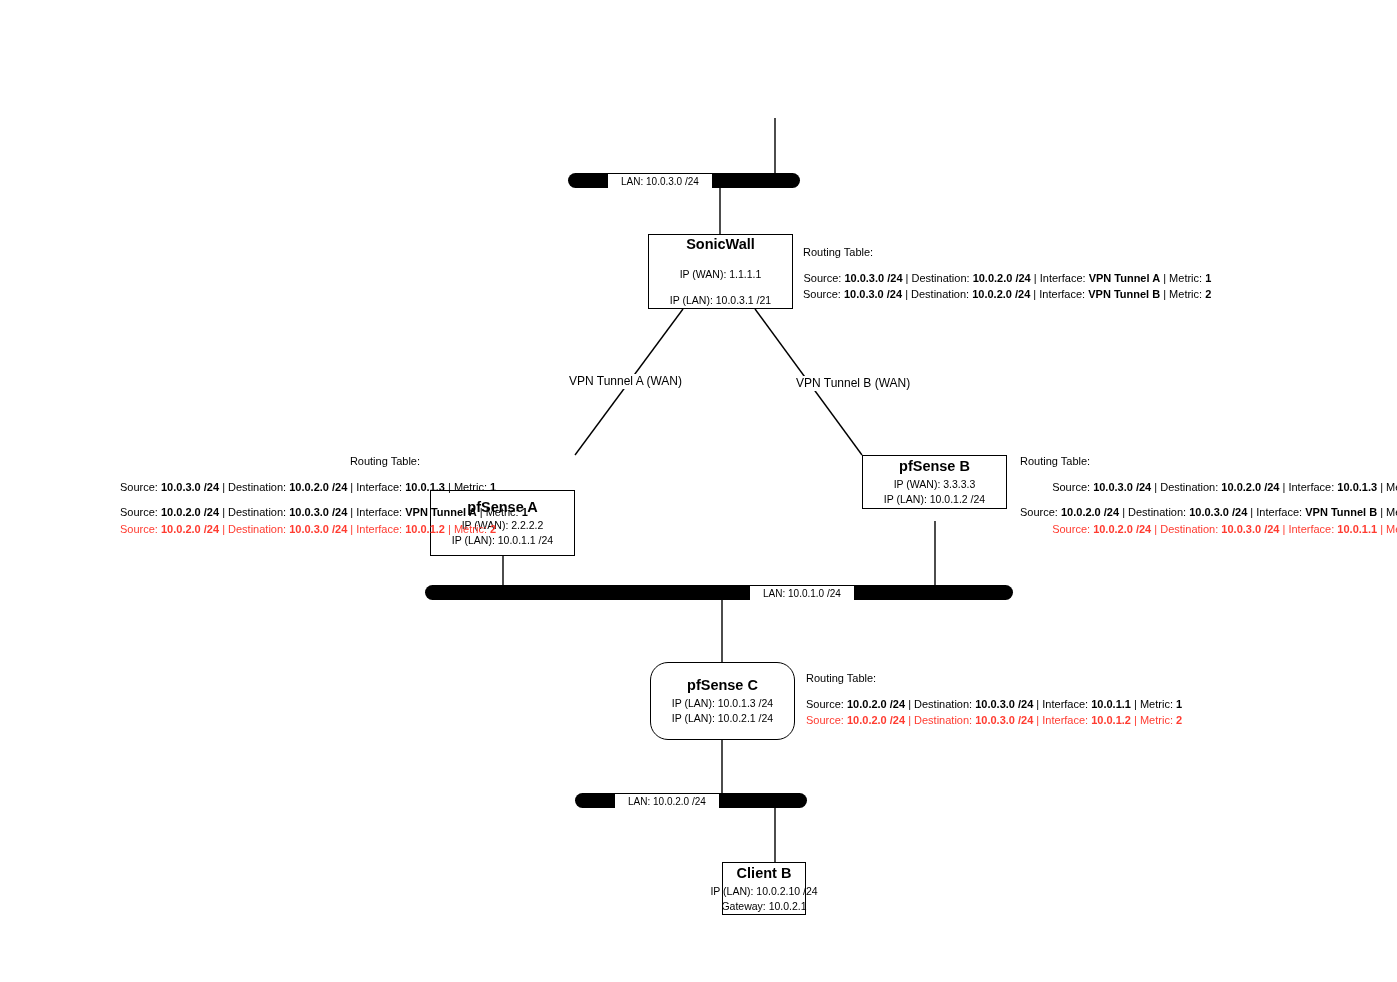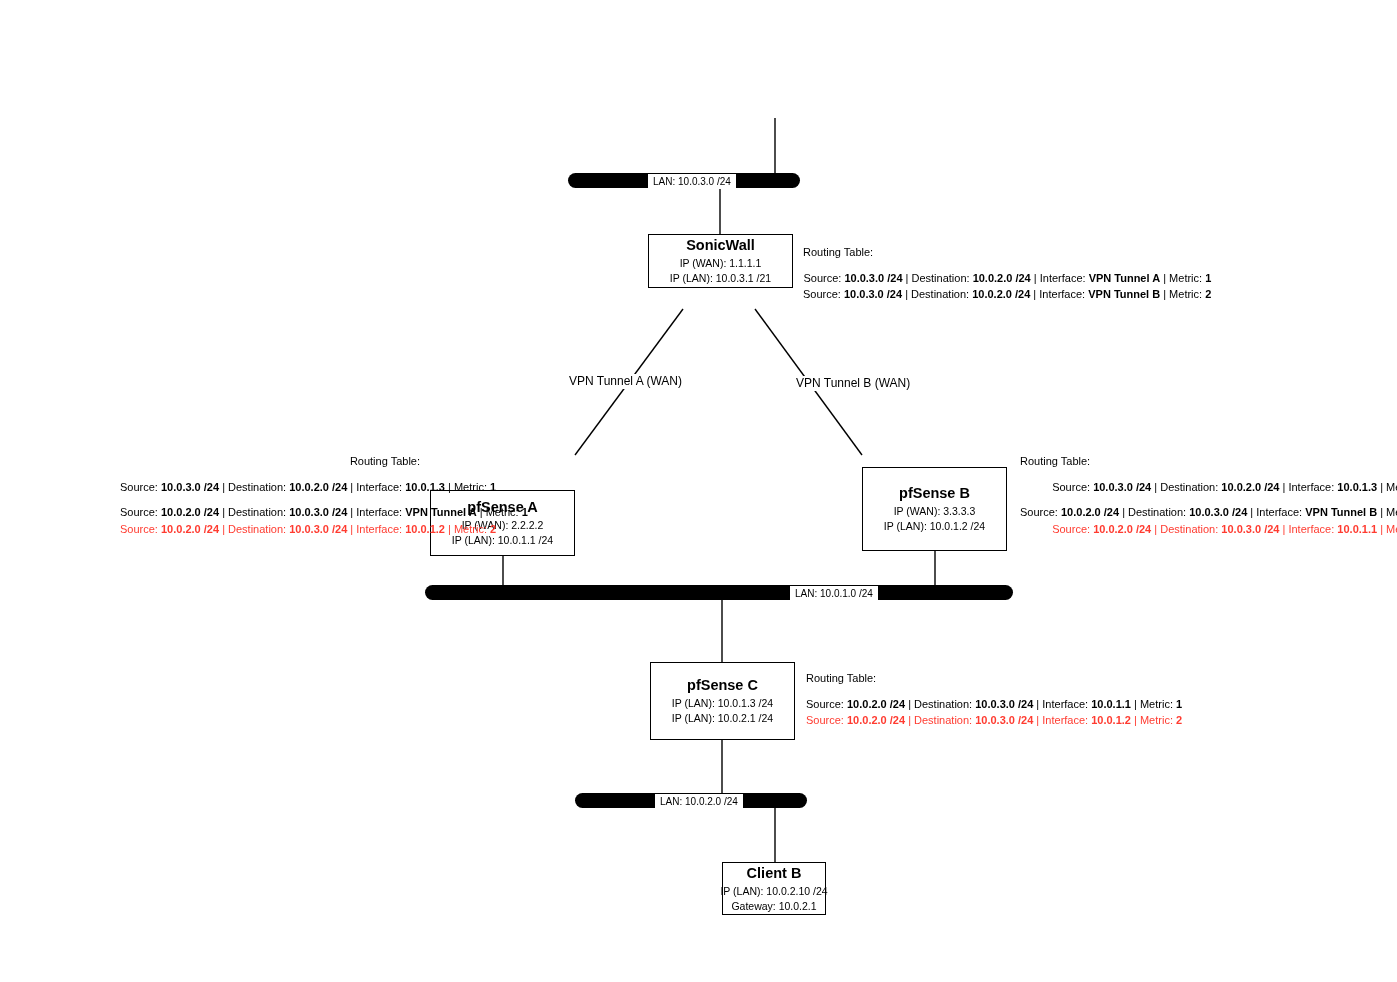--- a/index.html
+++ b/index.html
@@ -54,24 +54,23 @@
     background: #000000;
     border-radius: 10px;
     height: 15px;
     z-index: 3;
   }
   .lanlabel {
     position: absolute;
     background: #ffffff;
     font-size: 10px;
     line-height: 13px;
-    padding: 1px 5px;
+    padding: 1px 13px;
     white-space: nowrap;
     z-index: 4;
-    margin-left: 40px;
   }
   .tunlabel {
     position: absolute;
     background: #ffffff;
     font-size: 12px;
     line-height: 13px;
     white-space: nowrap;
     padding: 1px 3px;
     z-index: 6;
   }
@@ -112,45 +111,45 @@
     <line x1="935" y1="521" x2="935" y2="592" stroke="#000" stroke-width="1.4"></line>
 
     <line x1="722" y1="592" x2="722" y2="662" stroke="#000" stroke-width="1.4"></line>
 
     <line x1="722" y1="740" x2="722" y2="800" stroke="#000" stroke-width="1.4"></line>
 
     <line x1="775" y1="800" x2="775" y2="862" stroke="#000" stroke-width="1.4"></line>
   </svg>
 
 
-  <div class="node" style="left:648px; top:234px; width:145px; height:54px;">
+  <div class="node" style="left:648px; top:234px; width:145px; height:75px;justify-content:space-between;">
     <div class="title">SonicWall</div>
     <div class="line">IP (WAN): 1.1.1.1</div>
     <div class="line">IP (LAN): 10.0.3.1 /21</div>
   </div>
 
   <div class="node" style="left:430px; top:455px; width:145px; height:66px;margin-top:35px;">
     <div class="title">pfSense A</div>
     <div class="line">IP (WAN): 2.2.2.2</div>
     <div class="line">IP (LAN): 10.0.1.1 /24</div>
   </div>
 
-  <div class="node" style="left:862px; top:455px; width:145px; height:84px;margin-top:12px;">
+  <div class="node" style="left:862px; top:455px; width:145px; height:54px;">
     <div class="title">pfSense B</div>
     <div class="line">IP (WAN): 3.3.3.3</div>
     <div class="line">IP (LAN): 10.0.1.2 /24</div>
   </div>
 
-  <div class="node" style="left:650px; top:662px; width:145px; height:78px;">
+  <div class="node" style="left:650px; top:662px; width:145px; height:78px;border-radius:18px;">
     <div class="title">pfSense C</div>
     <div class="line">IP (LAN): 10.0.1.3 /24</div>
     <div class="line">IP (LAN): 10.0.2.1 /24</div>
   </div>
 
-  <div class="node" style="left:722px; top:862px; width:104px; height:53px;">
+  <div class="node" style="left:722px; top:862px; width:84px; height:53px;">
     <div class="title">Client B</div>
     <div class="line">IP (LAN): 10.0.2.10 /24</div>
     <div class="line">Gateway: 10.0.2.1</div>
   </div>
 
   <div class="lanbar" style="left:568px; top:173px; width:232px;"></div>
   <div class="lanlabel" style="left:608px; top:174px;">LAN: 10.0.3.0 /24</div>
 
   <div class="lanbar" style="left:425px; top:585px; width:588px;"></div>
   <div class="lanlabel" style="left:750px; top:586px;">LAN: 10.0.1.0 /24</div>

